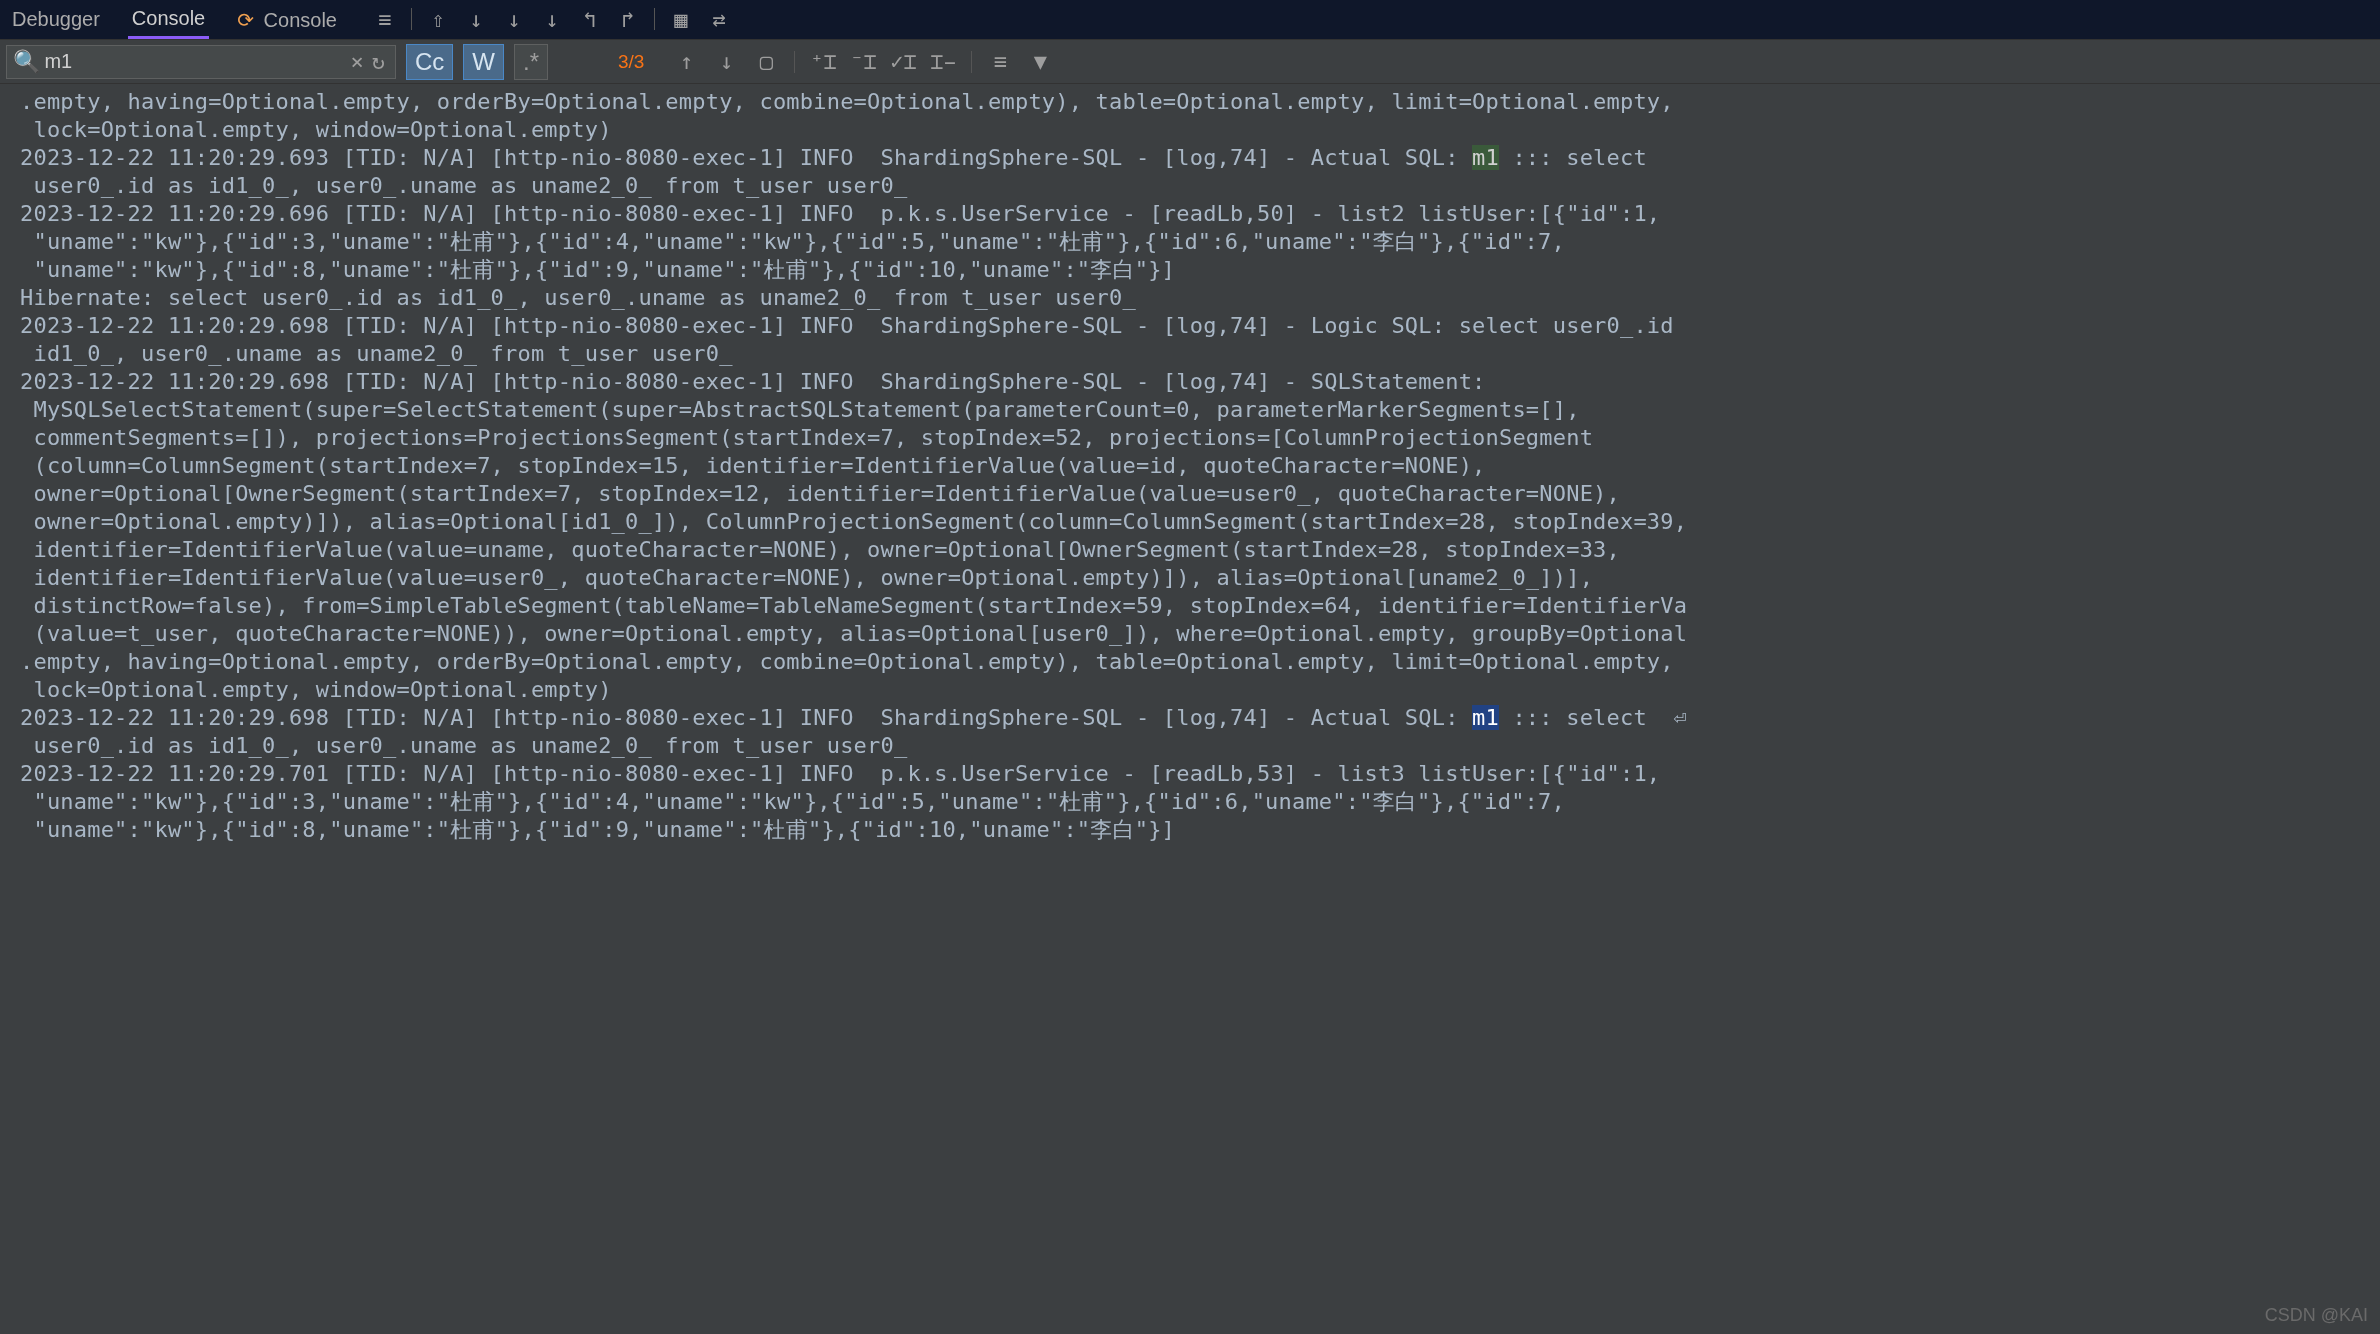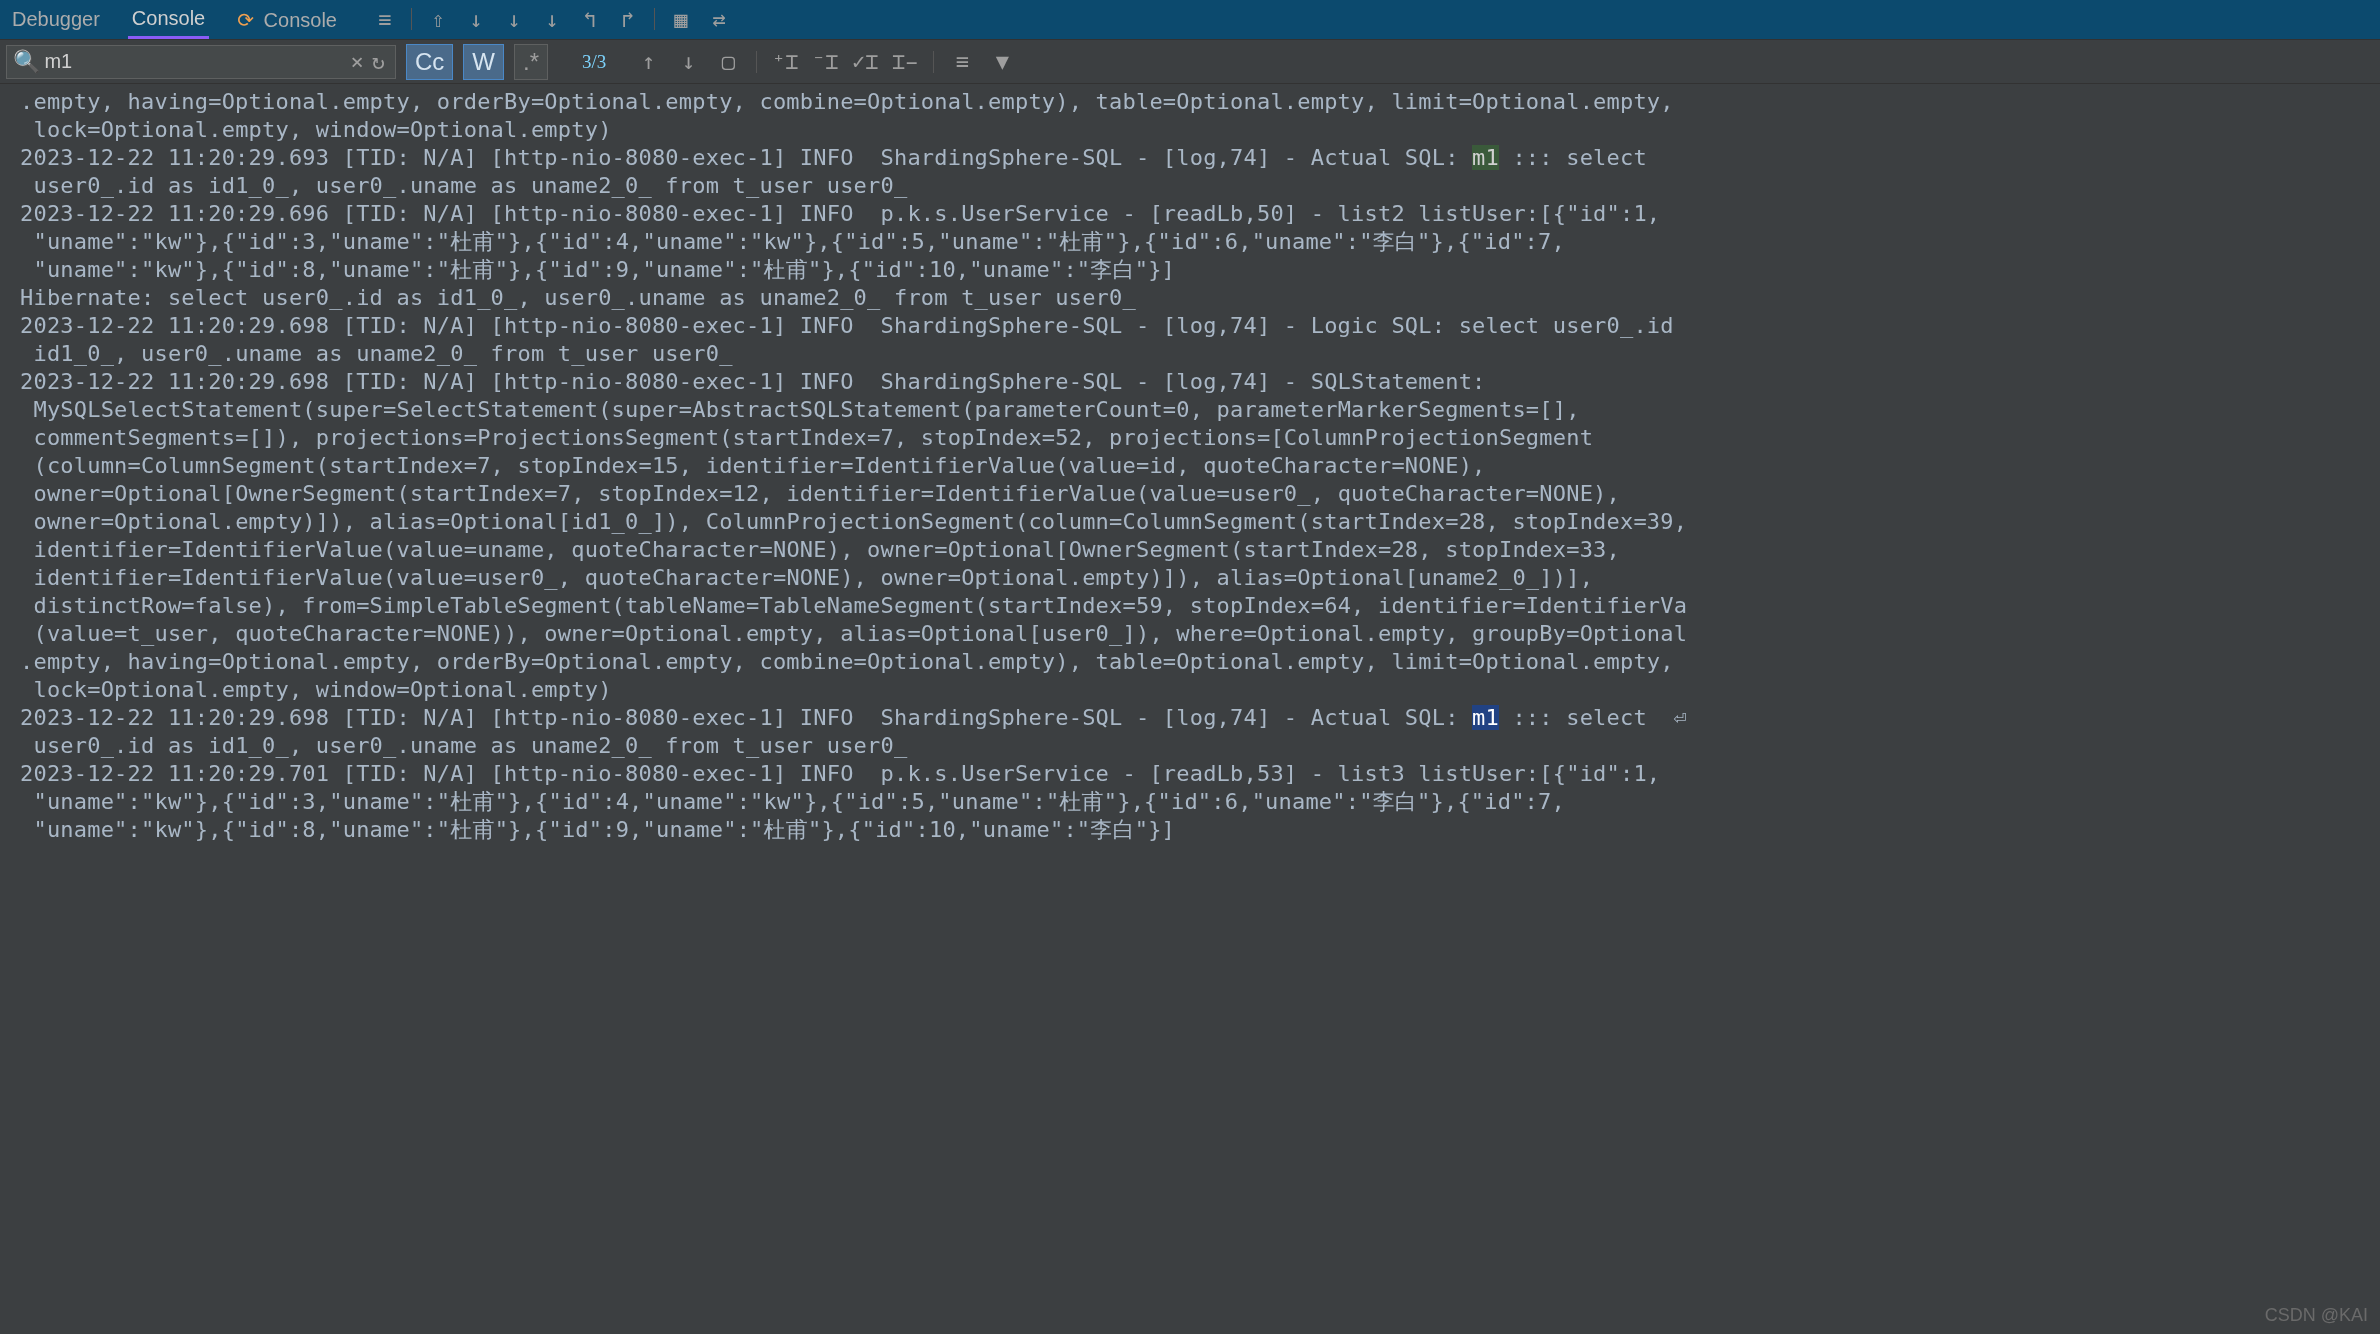--- a/index.html
+++ b/index.html
@@ -9,21 +9,21 @@
   font-family: "Menlo", "Consolas", monospace;
   font-size: 22px;
   overflow: hidden;
   width: 2380px;
   height: 1334px;
 }
 .top-tabs {
   display: flex;
   align-items: center;
   height: 40px;
-  background: #0c4a6e;
+  background: #0f172a;
   border-bottom: 1px solid #323232;
   padding-left: 8px;
   gap: 24px;
 }
 .tab {
   color: #acacac;
   font-family: -apple-system, "Segoe UI", sans-serif;
   font-size: 20px;
   padding: 6px 4px;
   cursor: pointer;
@@ -77,24 +77,24 @@
   background: #45494a;
   border: 1px solid #5e6060;
   padding: 3px 8px;
   color: #9e9e9e;
   font-family: -apple-system, sans-serif;
   font-size: 24px;
   cursor: pointer;
 }
 .toggle-btn.active { background: #4a6a8a; color: #d6e4f0; border-color: #4a88c7; }
 .match-count {
-  color: #7dd3fc;
-  font-family: Liberation Serif, serif;
+  color: #f97316;
+  font-family: Liberation Sans, sans-serif;
   font-size: 19px;
-  margin-left: 24px;
+  margin-left: 60px;
   margin-right: 20px;
 }
 .toolbar-icons { display: flex; align-items: center; gap: 16px; }
 .console {
   padding: 4px 20px;
   line-height: 28px;
   letter-spacing: 0.2px;
   color: #a9b7c6;
   white-space: pre-wrap;
   word-break: break-all;

